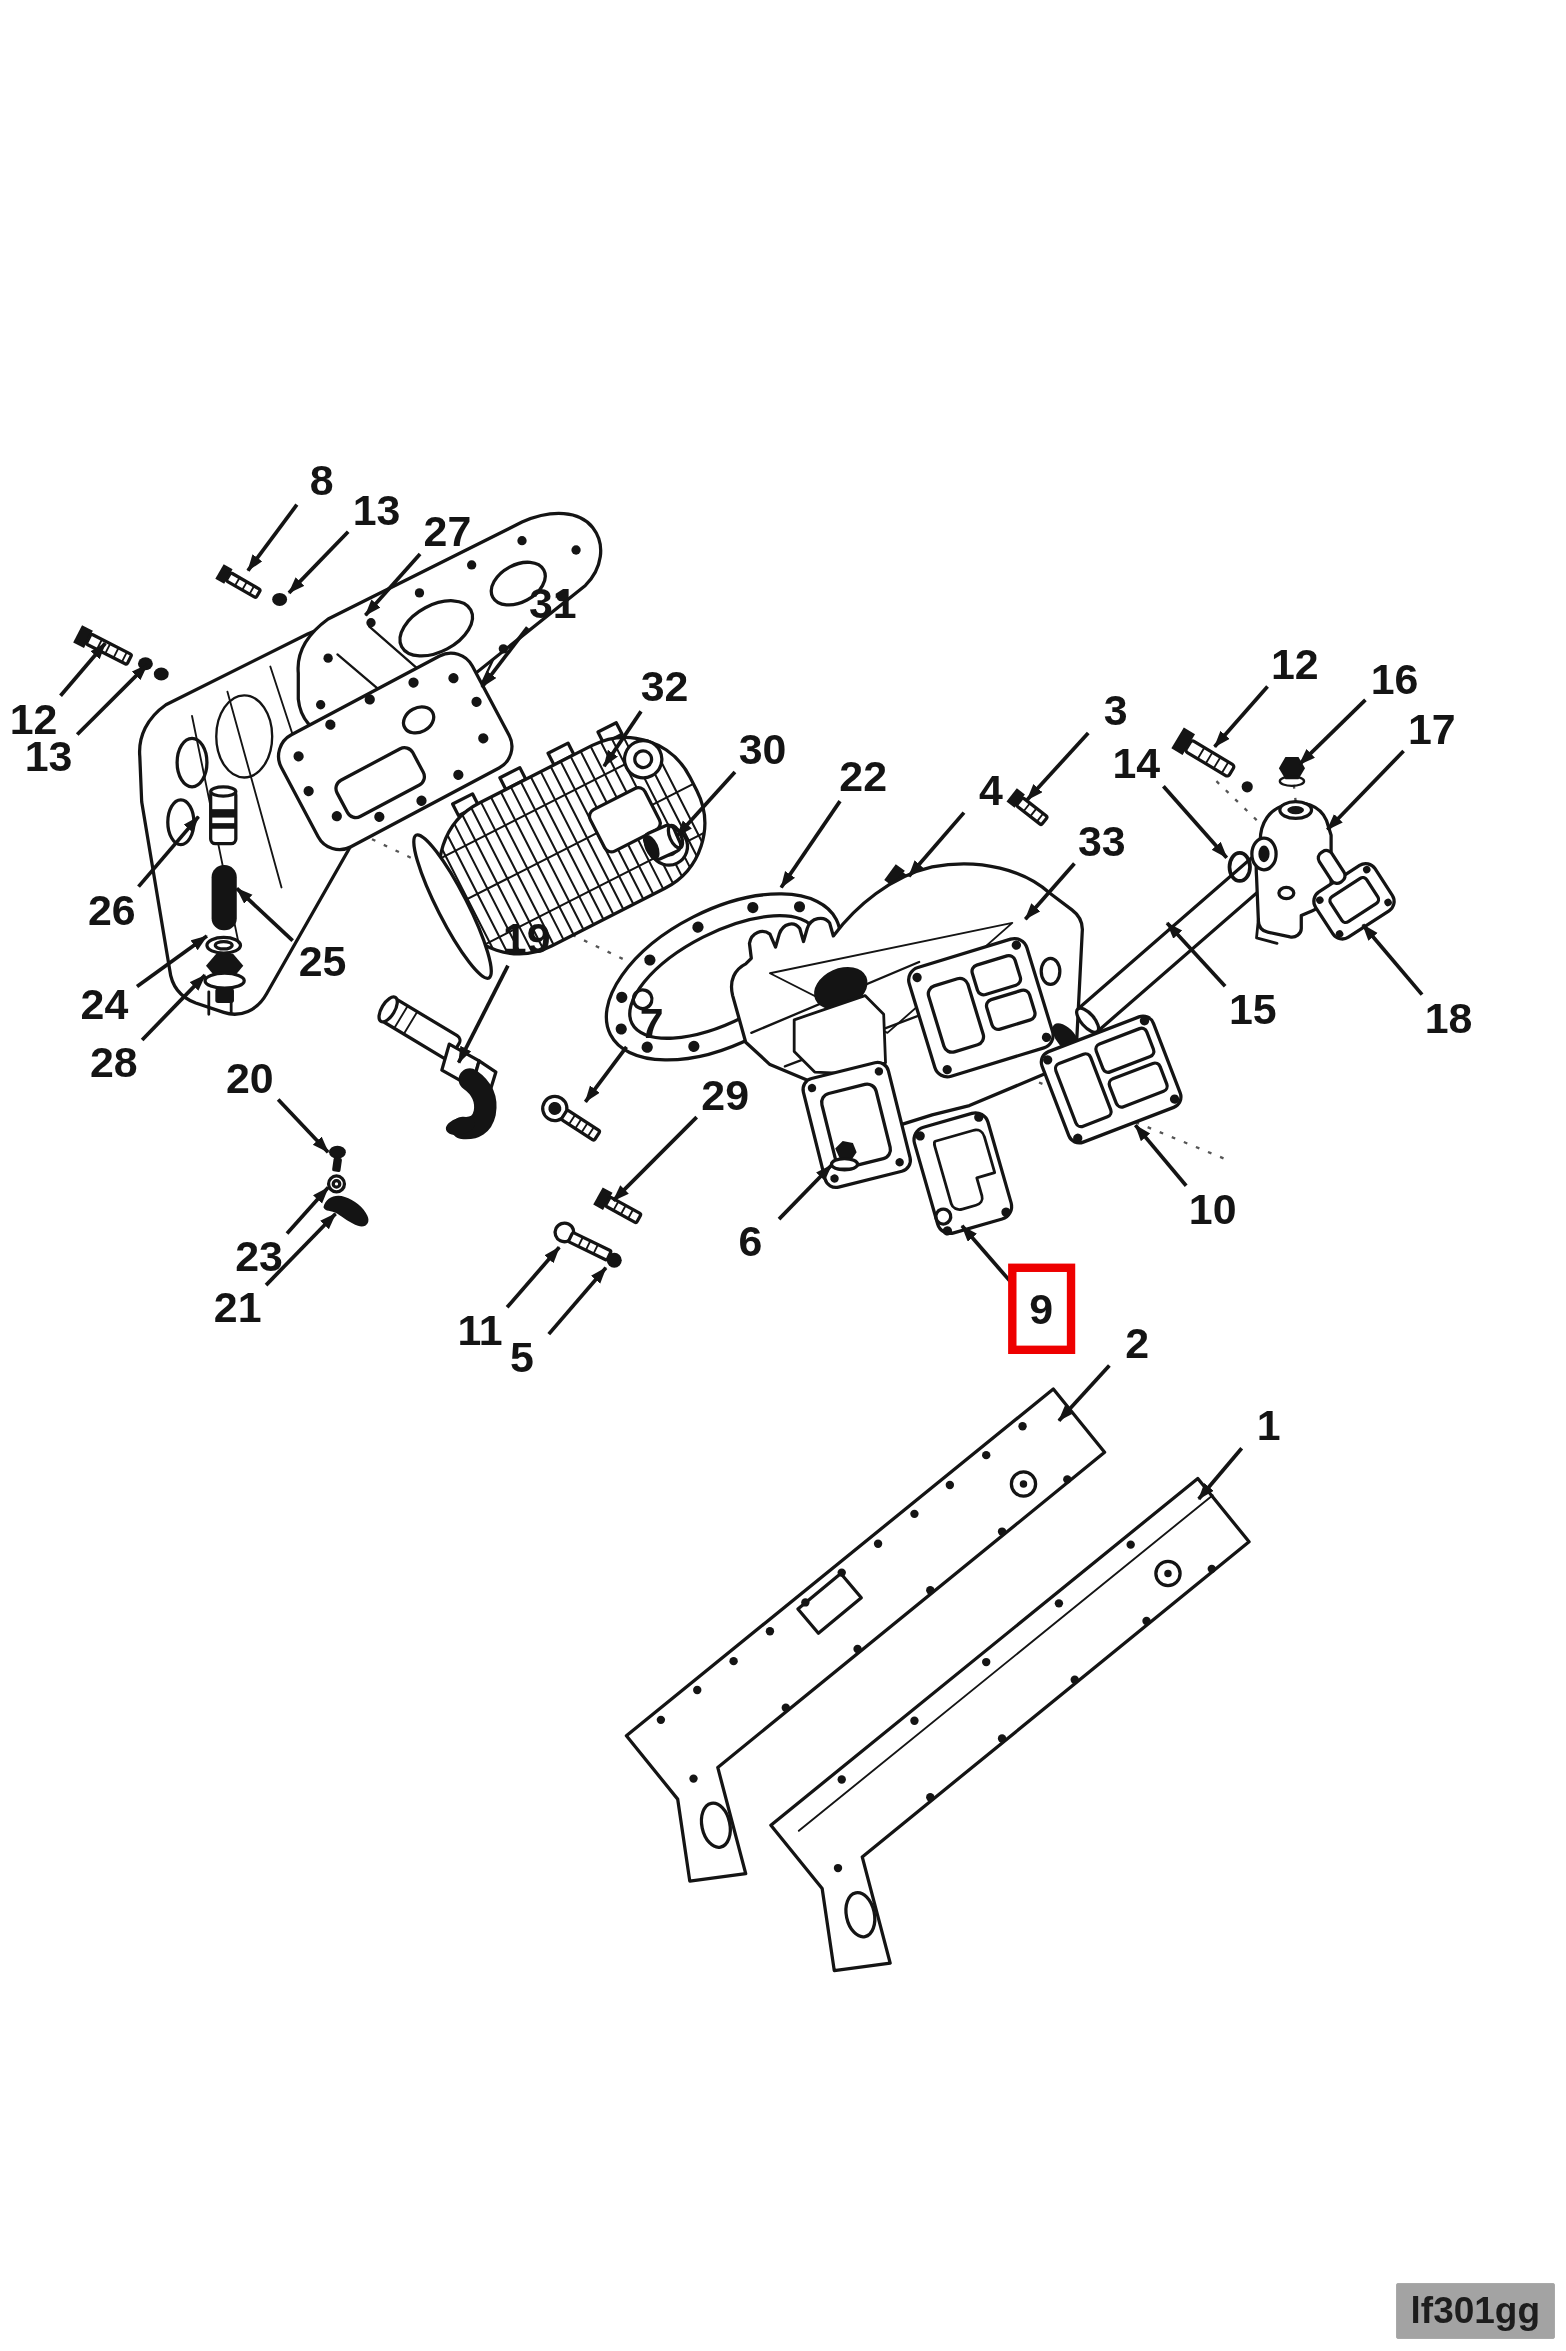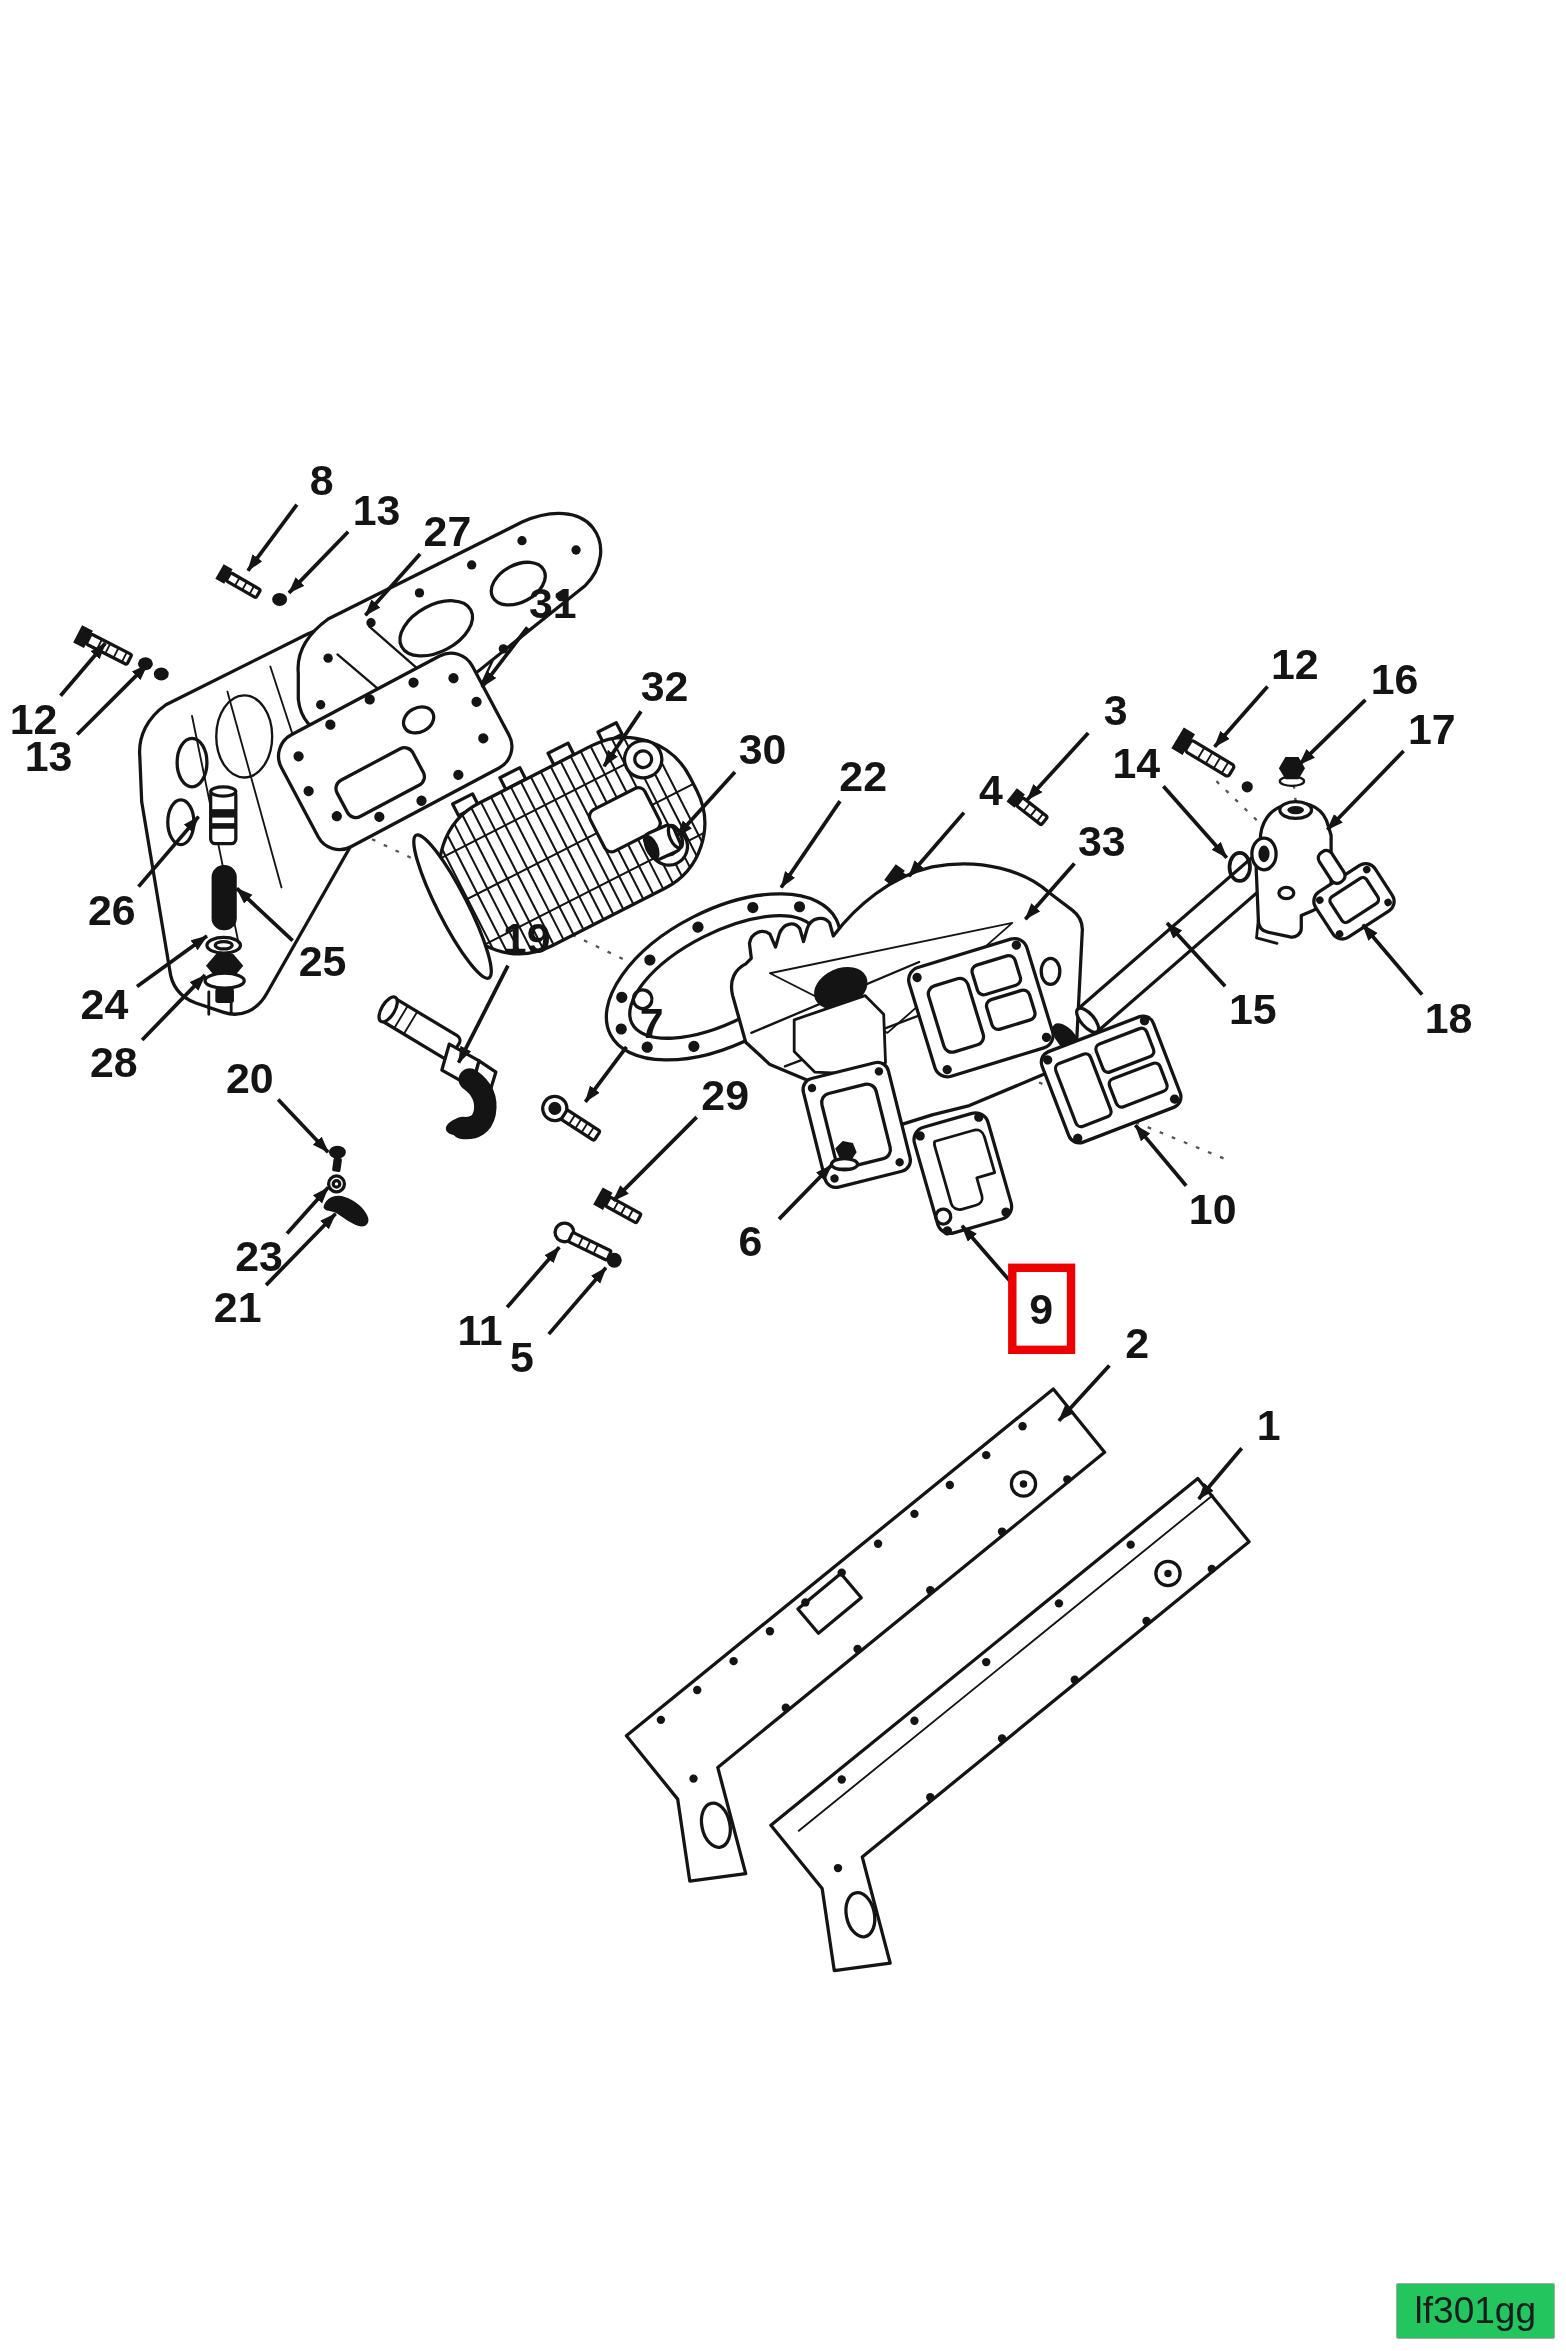--- a/index.html
+++ b/index.html
@@ -3,22 +3,22 @@
 <meta charset="utf-8">
 <style>
   html,body{margin:0;padding:0;background:#ffffff;}
   .canvas{position:relative;width:1566px;height:2351px;background:#fff;
           font-family:"Liberation Sans",sans-serif;overflow:hidden;}
   .canvas svg{position:absolute;left:0;top:0;}
   .callout-text{font-family:"Liberation Sans",sans-serif;font-weight:bold;font-size:46px;
                 fill:#141414;text-anchor:middle;}
   #figure-code{position:absolute;right:11.2px;top:2283px;width:157px;height:54px;
                border:1.9px solid #a9a9a9;border-radius:1.9px;display:flex;align-items:center;
-               justify-content:center;font-weight:normal;font-size:37px;color:#1d1d1d;
-               background:#22c55e;}
+               justify-content:center;font-weight:bold;font-size:37px;color:#1d1d1d;
+               background:#a3a3a3;}
 </style>
 </head>
 <body>
 
 <div class="canvas">
 
 <svg width="1566" height="2351" viewBox="0 0 1680 2522">
   <defs>
     <marker id="arrowhead" markerUnits="userSpaceOnUse" markerWidth="22" markerHeight="16" refX="17" refY="6.5" orient="auto">
       <path d="M0,0 L18,6.5 L0,13 Z" fill="#141414"></path>

